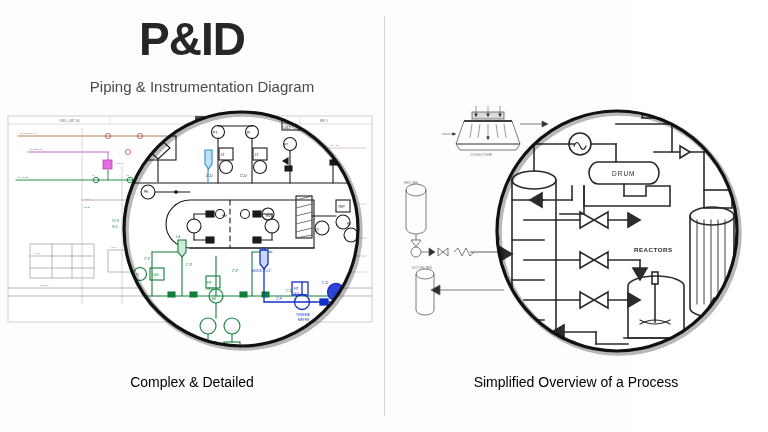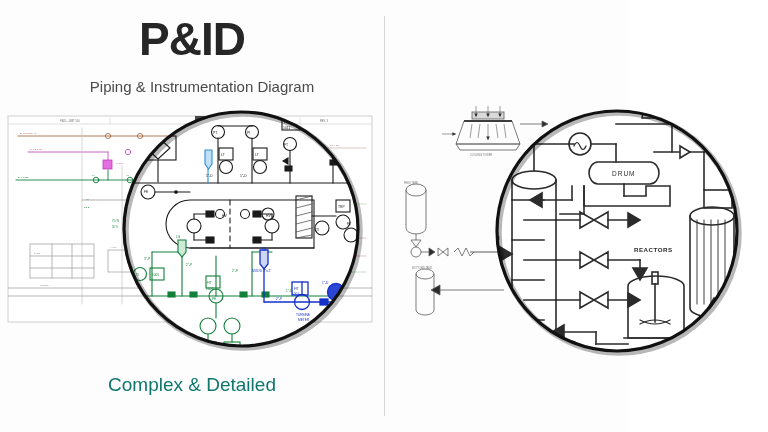--- a/index.html
+++ b/index.html
@@ -30,21 +30,21 @@
     line-height:1;
   }
   .subtitle{
     position:absolute;top:78px;left:0;width:100%;
     text-align:center;
     font-size:15px;font-weight:400;color:#4a4a4a;margin-left:10px;
   }
   .caption{
     position:absolute;top:374px;left:0;width:100%;
     text-align:center;
-    font-size:19px;font-weight:400;color:#0f766e;
+    font-size:14px;font-weight:400;color:#000000;
   }
 
   
   .art{position:absolute;left:0;top:104px;width:384px;height:262px;}
   svg.art-svg{display:block;width:384px;height:262px;}
 
   
   .ring{fill:none;stroke:#111111;stroke-width:3.2;}
   .ringshadow{fill:none;stroke:rgba(0,0,0,.28);stroke-width:5.5;}
 </style>
@@ -533,15 +533,16 @@
             <text x="86" y="136" font-size="6.2">COLUMN</text>
             <text x="250" y="148" font-size="6.2">REACTORS</text>
           </g>
         </g>
 
         <circle class="ringshadow" cx="235" cy="129" r="120"></circle>
         <circle class="ring" cx="233" cy="127" r="120"></circle>
       </svg>
     </div>
 
+    <div class="caption">Simplified Overview of a Process</div>
   </div>
 
 </div>
 
 </body></html>

